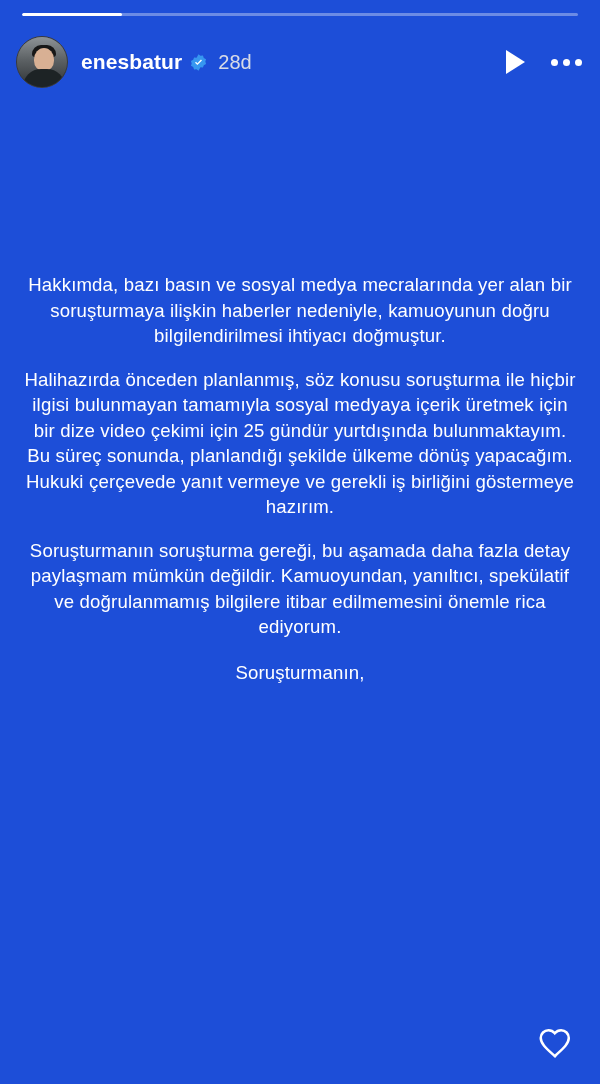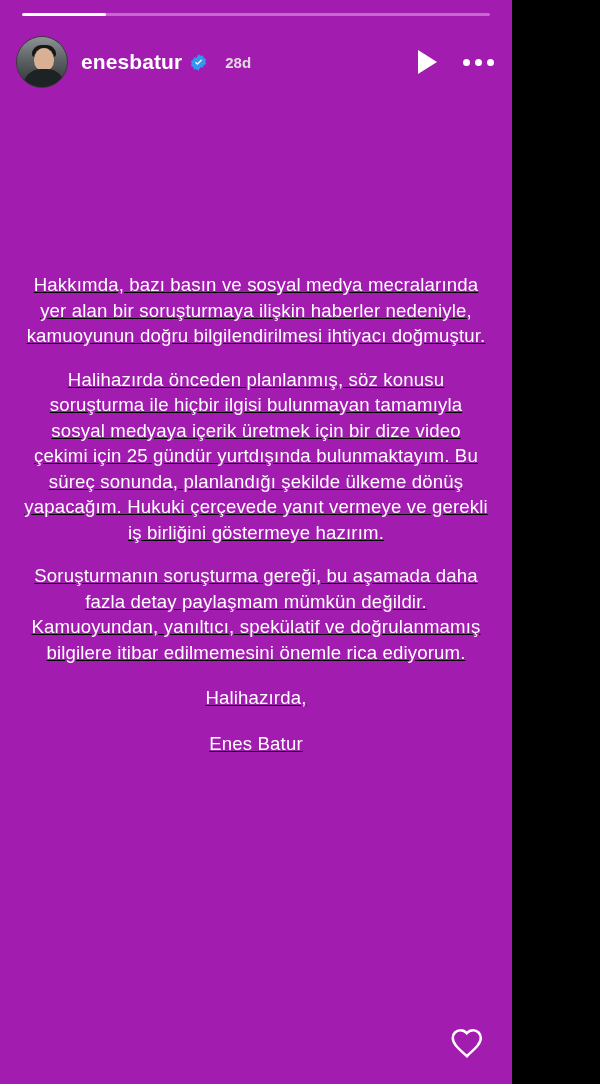--- a/index.html
+++ b/index.html
@@ -5,23 +5,23 @@
   * { box-sizing: border-box; margin: 0; padding: 0; }
   html, body {
     width: 600px;
     height: 1084px;
     background: #000;
     font-family: "Liberation Sans", sans-serif;
     overflow: hidden;
   }
   .story {
     position: relative;
-    width: 512px;
+    width: 600px;
     height: 1084px;
-    background: #a21caf;
+    background: #1d4ed8;
     display: flex;
     flex-direction: column;
   }
 
   
   .progress-wrap {
     position: absolute;
     top: 13px;
     left: 22px;
     right: 22px;
@@ -96,23 +96,23 @@
     white-space: nowrap;
   }
   .verified {
     margin-left: 7px;
     width: 19px; height: 19px;
     display: inline-block;
     flex: 0 0 auto;
   }
   .timestamp {
     color: #e8e8e8;
-    font-size: 15px;
-    margin-left: 17px;
-    font-weight: 700;
+    font-size: 20px;
+    margin-left: 10px;
+    font-weight: 400;
     opacity: .92;
   }
   .header-actions {
     margin-left: auto;
     display: flex;
     align-items: center;
     gap: 26px;
   }
   .play-icon {
     width: 0; height: 0;
@@ -135,21 +135,20 @@
     display: block;
   }
 
   
   .content {
     position: absolute;
     top: 272px;
     left: 22px;
     right: 22px;
     text-align: center;
-    text-decoration: underline;
   }
   .para {
     color: #ffffff;
     font-size: 18.6px;
     line-height: 25.5px;
     letter-spacing: .15px;
     margin-bottom: 18px;
     font-weight: 400;
   }
   .para:last-child { margin-bottom: 0; }
@@ -203,22 +202,21 @@
           <span></span>
           <span></span>
       </div>
     </div>
   </div>
 
   <div class="content">
     <p class="para">Hakkımda, bazı basın ve sosyal medya mecralarında yer alan bir soruşturmaya ilişkin haberler nedeniyle, kamuoyunun doğru bilgilendirilmesi ihtiyacı doğmuştur.</p>
     <p class="para">Halihazırda önceden planlanmış, söz konusu soruşturma ile hiçbir ilgisi bulunmayan tamamıyla sosyal medyaya içerik üretmek için bir dize video çekimi için 25 gündür yurtdışında bulunmaktayım. Bu süreç sonunda, planlandığı şekilde ülkeme dönüş yapacağım. Hukuki çerçevede yanıt vermeye ve gerekli iş birliğini göstermeye hazırım.</p>
     <p class="para">Soruşturmanın soruşturma gereği, bu aşamada daha fazla detay paylaşmam mümkün değildir. Kamuoyundan, yanıltıcı, spekülatif ve doğrulanmamış bilgilere itibar edilmemesini önemle rica ediyorum.</p>
-    <p class="para sign-off">Halihazırda,</p>
-    <p class="para sign-name">Enes Batur</p>
+    <p class="para sign-off">Soruşturmanın,</p>
   </div>
 
   <div class="footer">
     <span class="heart">
       <svg viewBox="0 0 24 24" width="38" height="38" aria-hidden="true">
         <path fill="none" stroke="#ffffff" stroke-width="1.6" d="M12 20.4l-1.3-1.19C6.05 14.99 3 12.23 3 8.84 3 6.08 5.14 3.95 7.87 3.95c1.54 0 3.02.72 3.99 1.86.97-1.14 2.45-1.86 3.99-1.86C18.58 3.95 20.7 6.08 20.7 8.84c0 3.39-3.05 6.15-7.7 10.38z"></path>
       </svg>
     </span>
   </div>
 

